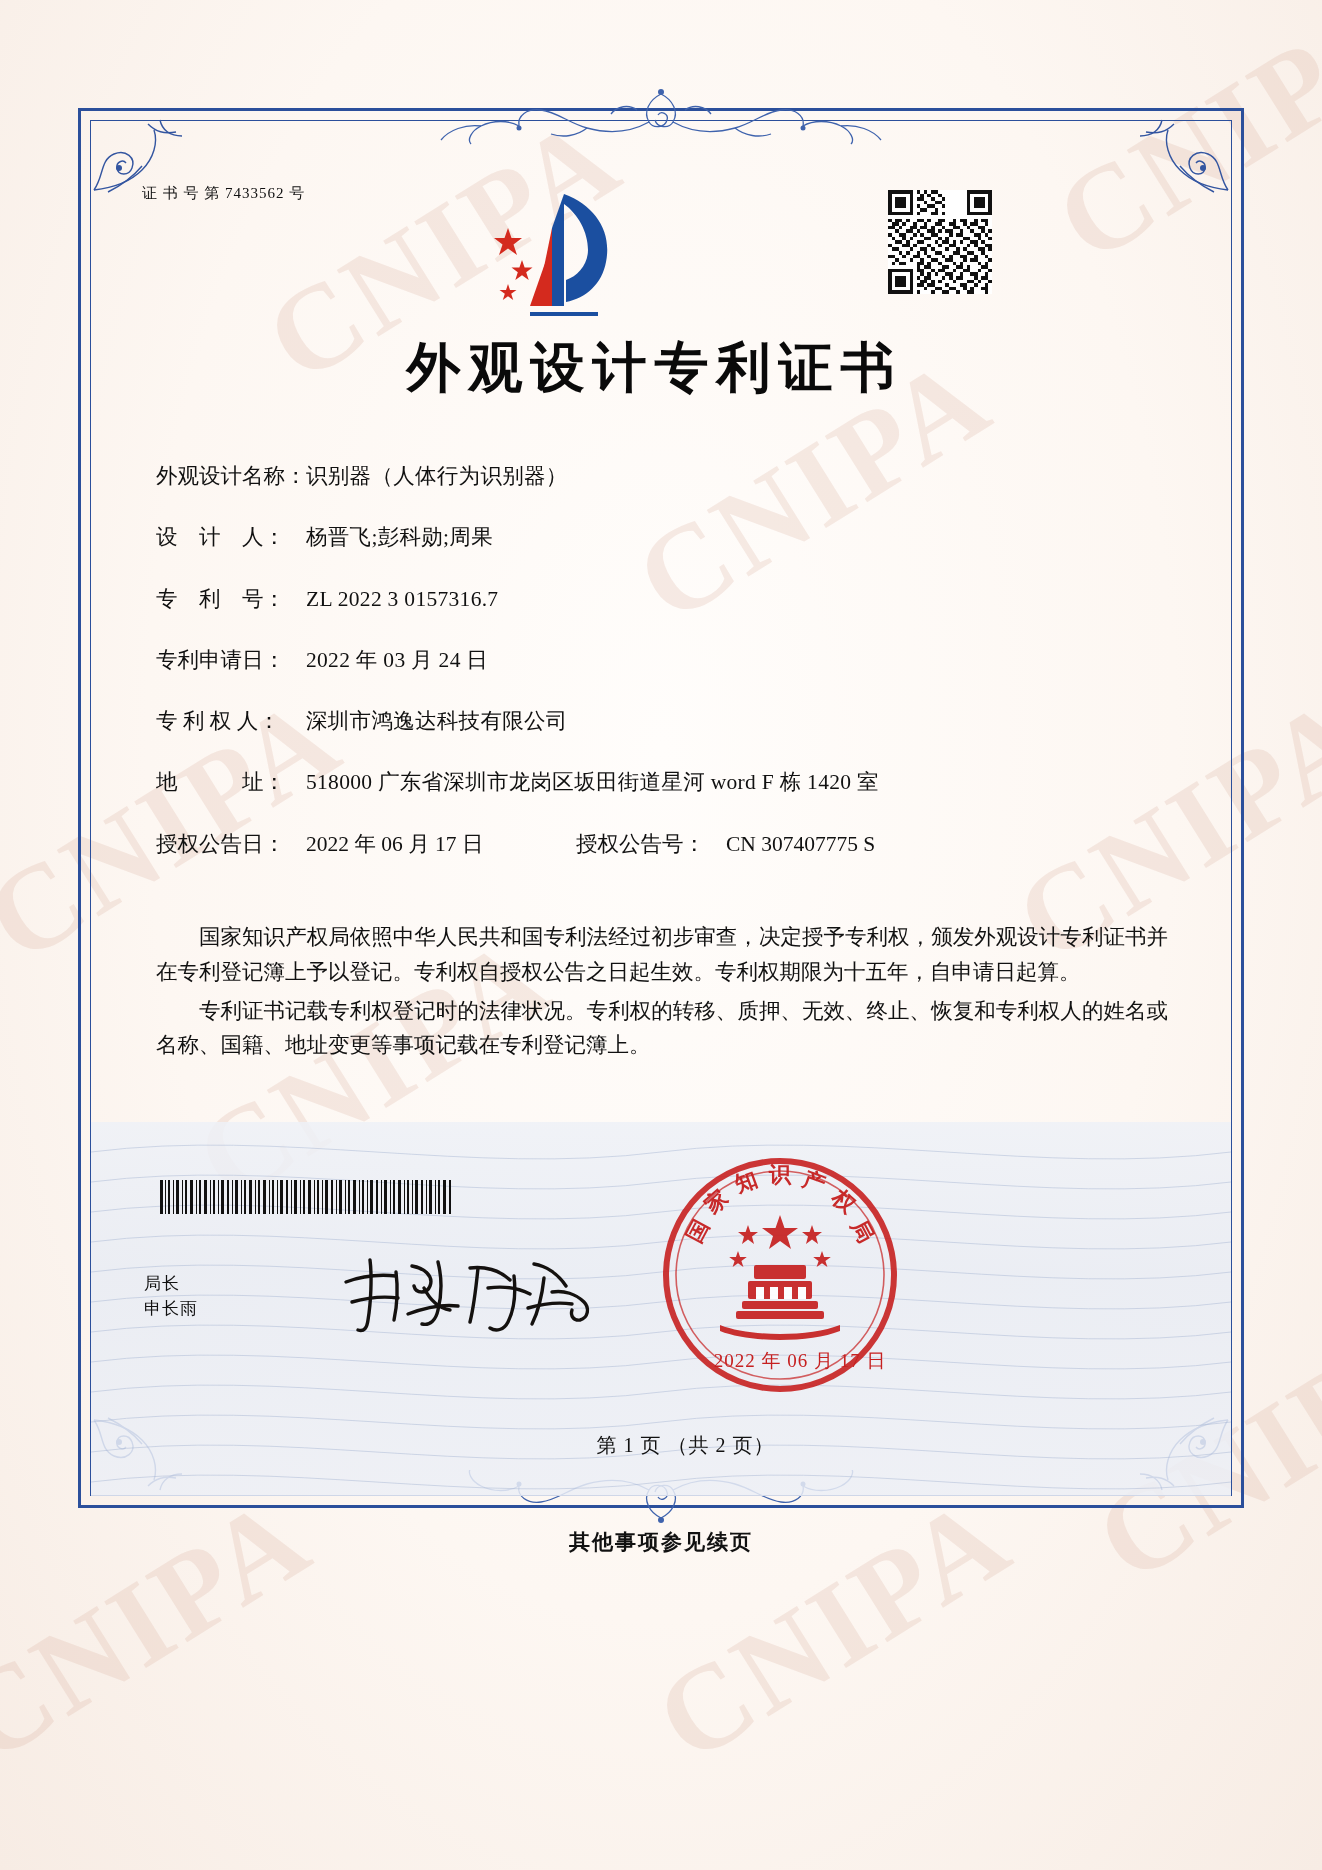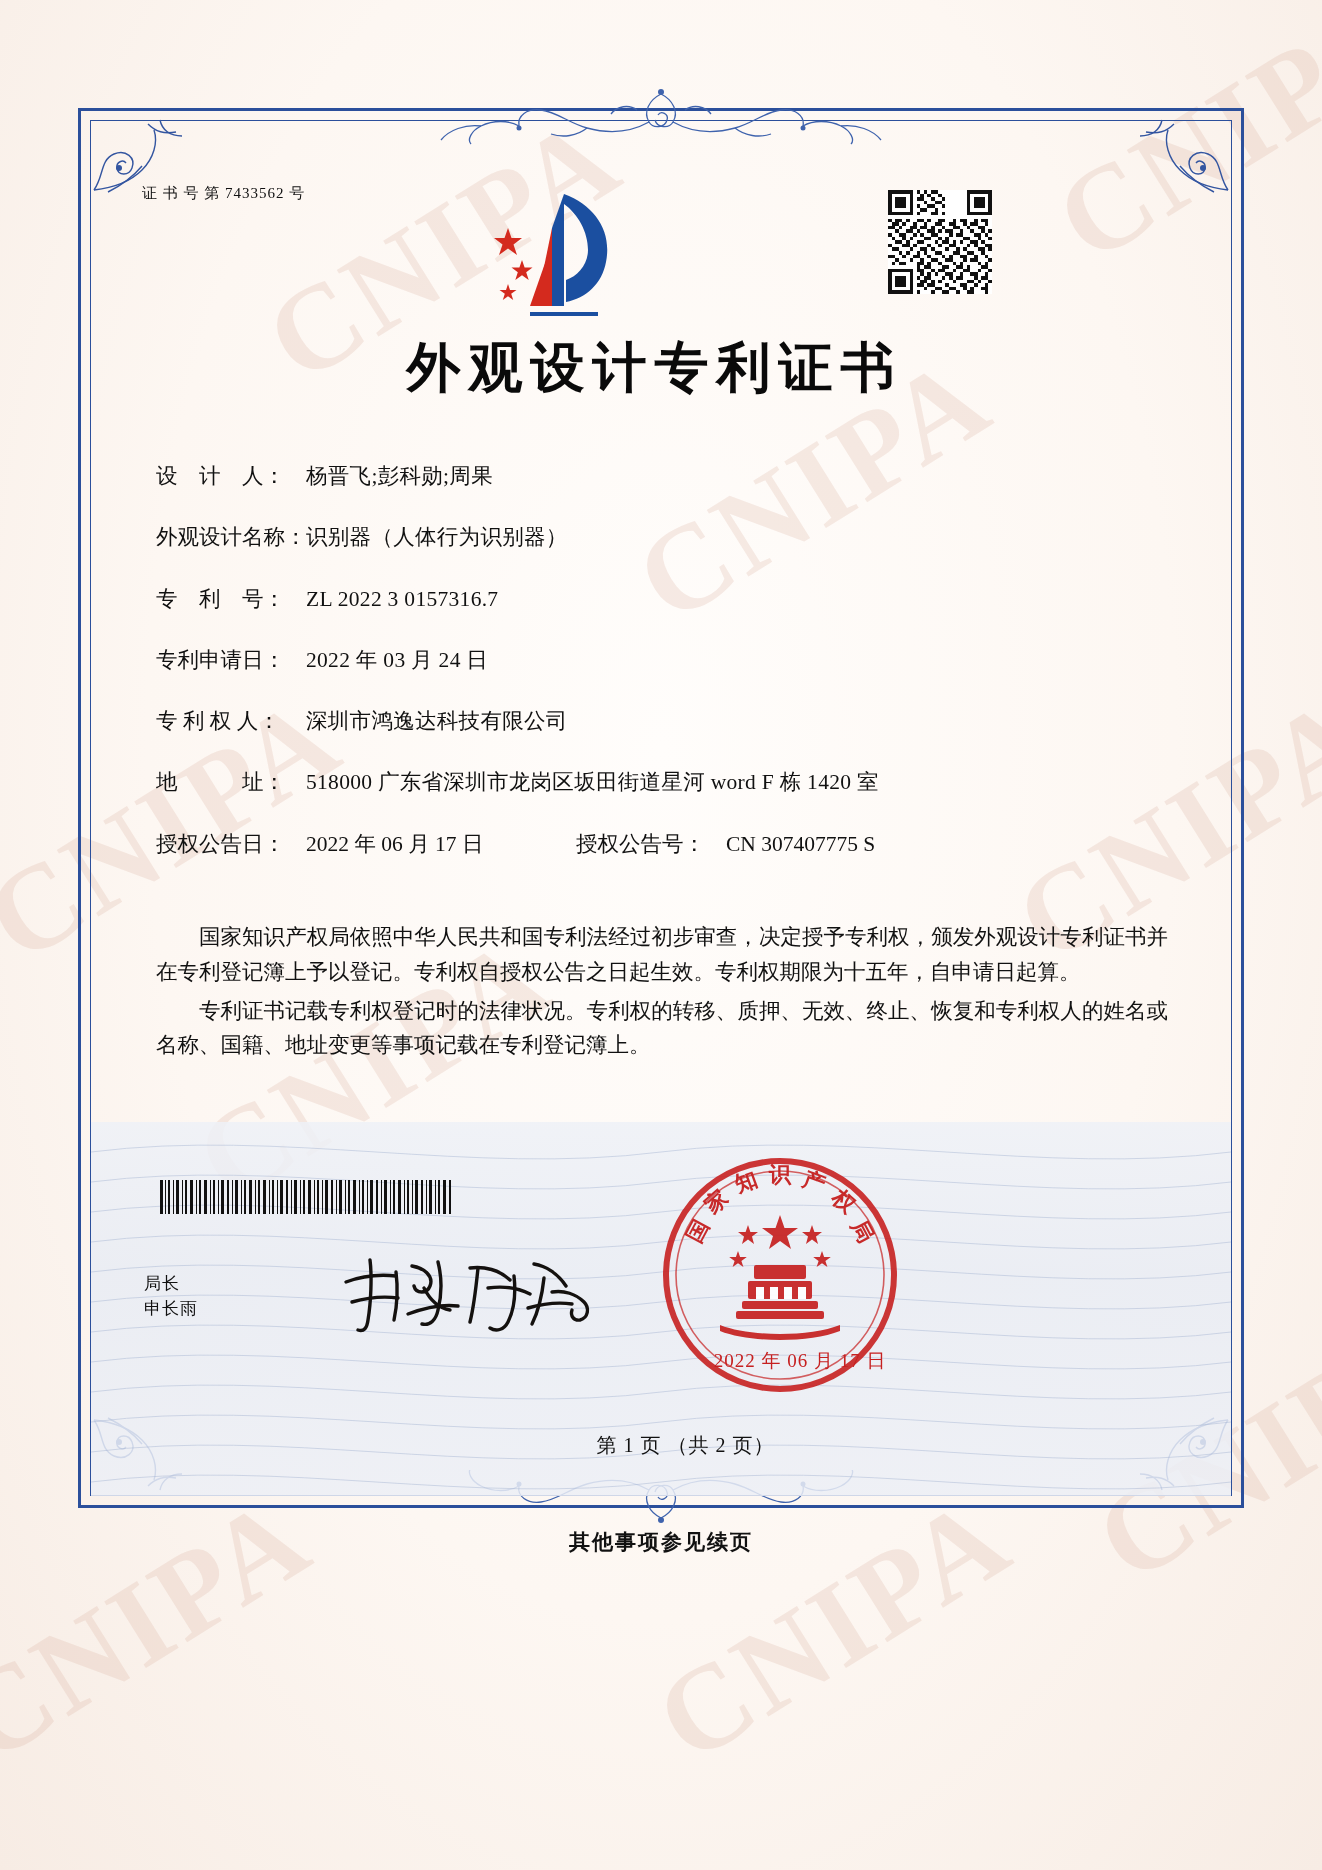--- a/index.html
+++ b/index.html
@@ -602,26 +602,26 @@
           <rect x="22" y="28" width="2" height="1"></rect>
           <rect x="27" y="28" width="1" height="1"></rect>
       </g>
     </svg>
   </div>
 
   <div class="title">外观设计专利证书</div>
 
   <div class="fields">
     <div class="row">
+      <div class="label">外观设计名称：</div>
+      <div class="value">识别器（人体行为识别器）</div>
+    </div>
+    <div class="row">
       <div class="label">设　计　人：</div>
       <div class="value">杨晋飞;彭科勋;周果</div>
-    </div>
-    <div class="row">
-      <div class="label">外观设计名称：</div>
-      <div class="value">识别器（人体行为识别器）</div>
     </div>
     <div class="row">
       <div class="label">专　利　号：</div>
       <div class="value">ZL 2022 3 0157316.7</div>
     </div>
     <div class="row">
       <div class="label">专利申请日：</div>
       <div class="value">2022 年 03 月 24 日</div>
     </div>
     <div class="row">

